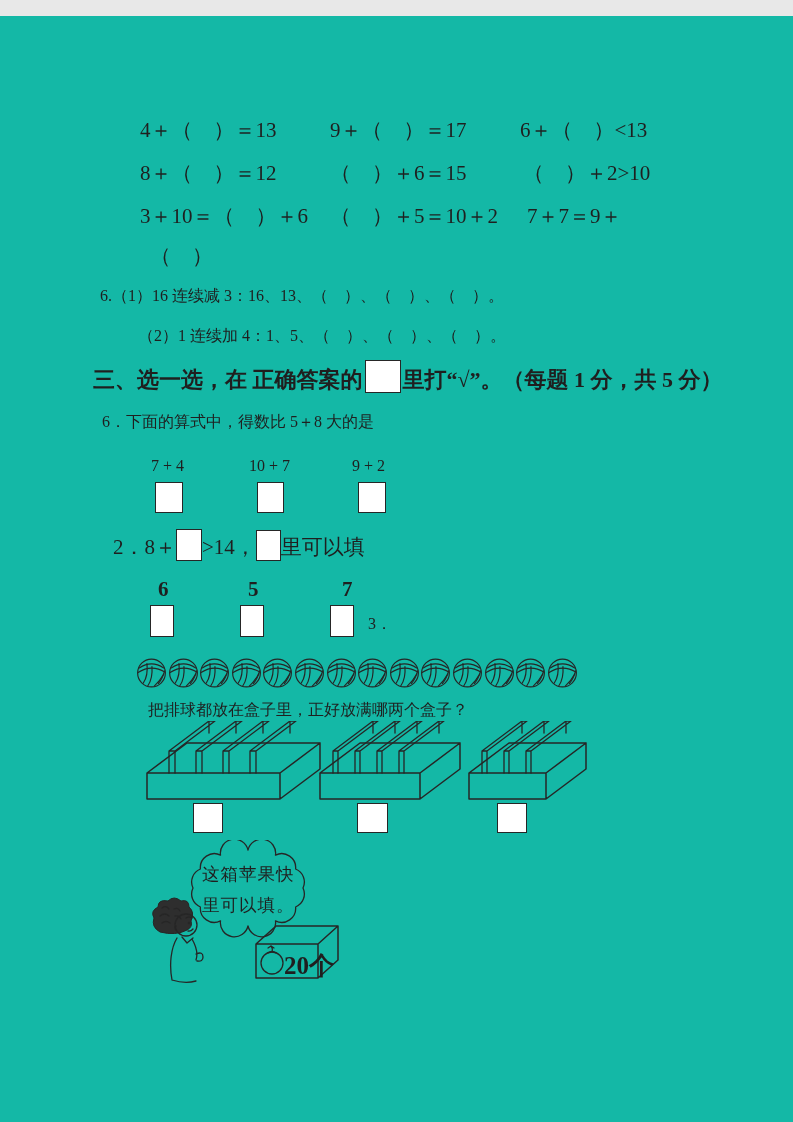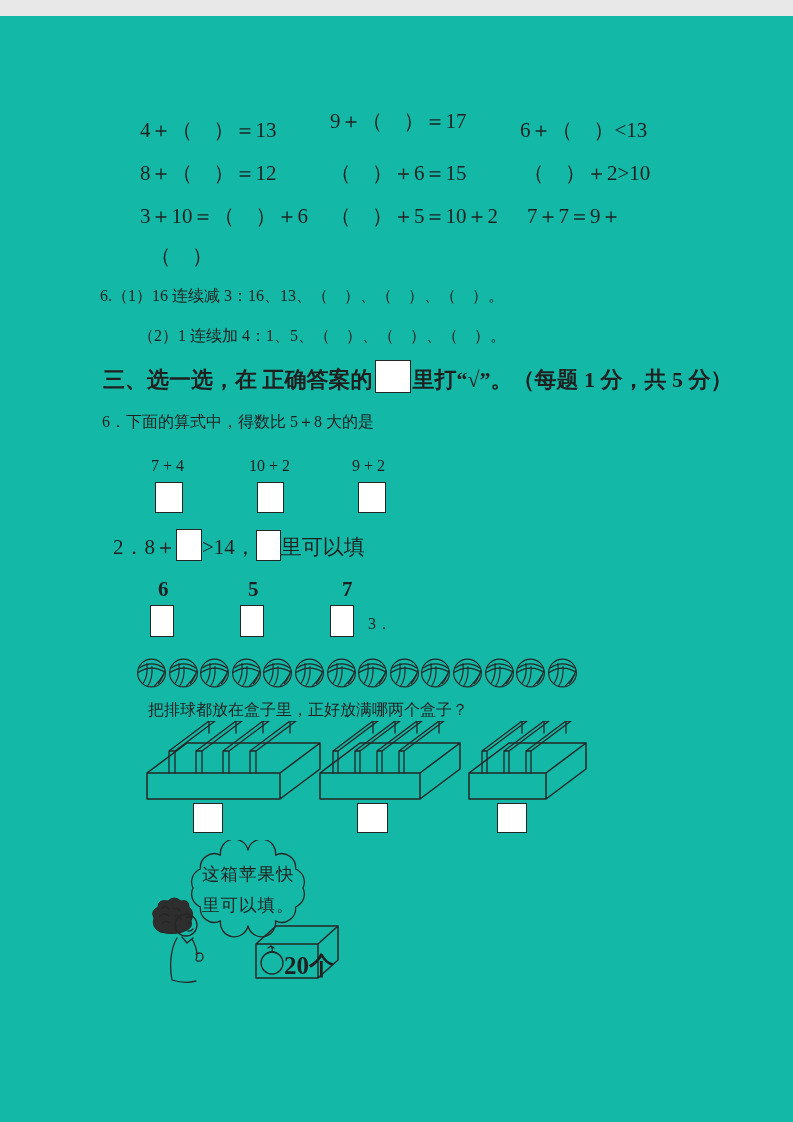--- a/index.html
+++ b/index.html
@@ -35,45 +35,45 @@
       <path d="M13,31 Q18.5,23 17.5,10"></path>
       <path d="M20,31.4 Q26,26 30.4,18"></path>
       <path d="M24.5,28.5 Q29,23.5 31.4,14.6"></path>
     </g>
   </defs>
 </svg>
 
 <div class="page">
 
   <div class="t eq" style="left:140px;top:101px">4＋（　）＝13</div>
-  <div class="t eq" style="left:330px;top:92px">9＋（　）＝17</div>
+  <div class="t eq" style="left:330px;top:101px">9＋（　）＝17</div>
   <div class="t eq" style="left:520px;top:101px">6＋（　）&lt;13</div>
 
   <div class="t eq" style="left:140px;top:144px">8＋（　）＝12</div>
   <div class="t eq" style="left:330px;top:144px">（　）＋6＝15</div>
   <div class="t eq" style="left:523px;top:144px">（　）＋2&gt;10</div>
 
   <div class="t eq" style="left:140px;top:187px">3＋10＝（　）＋6</div>
   <div class="t eq" style="left:330px;top:187px">（　）＋5＝10＋2</div>
   <div class="t eq" style="left:527px;top:187px">7＋7＝9＋</div>
 
   <div class="t eq" style="left:150px;top:227px">（　）</div>
 
   <div class="t" style="left:100px;top:270px">6.（1）16 连续减 3：16、13、（　）、（　）、（　）。</div>
   <div class="t" style="left:138px;top:310px">（2）1 连续加 4：1、5、（　）、（　）、（　）。</div>
 
-  <div class="flexline" style="left:103px;top:344px">
+  <div class="flexline" style="left:93px;top:344px">
     <span class="hd">三、选一选，在 正确答案的</span>
     <span class="ibox" style="width:36px;height:33px;margin:0 2px 2px 2px"></span>
     <span class="hd">里打“√”。（每题 1 分，共 5 分）</span>
   </div>
 
   <div class="t" style="left:102px;top:396px">6．下面的算式中，得数比 5＋8 大的是</div>
   <div class="t" style="left:151px;top:440px">7 + 4</div>
-  <div class="t" style="left:249px;top:440px">10 + 2</div>
+  <div class="t" style="left:249px;top:440px">10 + 7</div>
   <div class="t" style="left:352px;top:440px">9 + 2</div>
   <div class="cb" style="left:155px;top:466px;width:28px;height:31px"></div>
   <div class="cb" style="left:257px;top:466px;width:27px;height:31px"></div>
   <div class="cb" style="left:358px;top:466px;width:28px;height:31px"></div>
 
   <div class="flexline" style="left:113px;top:513px">
     <span class="eq">2．8＋</span>
     <span class="ibox" style="width:26px;height:32px"></span>
     <span class="eq">&gt;14，</span>
     <span class="ibox" style="width:25px;height:31px"></span>

